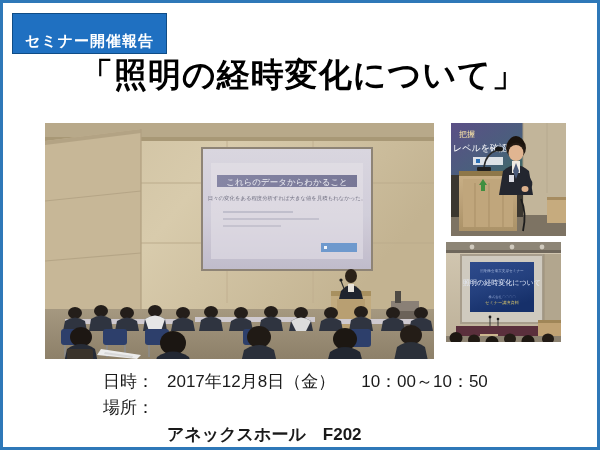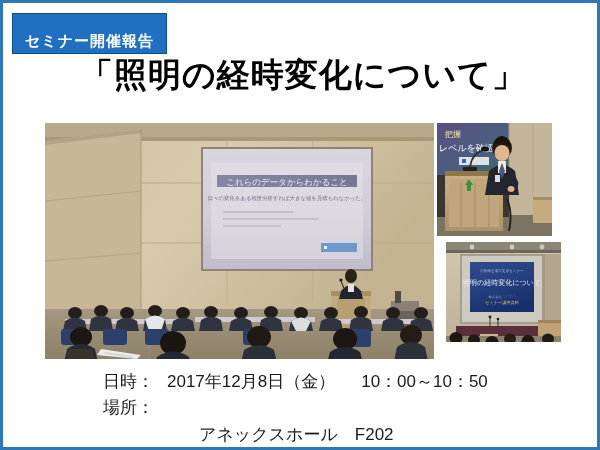--- a/index.html
+++ b/index.html
@@ -63,21 +63,21 @@
 
   .photo-main {
     left: 0;
     top: 0;
     width: 464px;
     height: 236px;
     position: absolute;
     overflow: hidden;
   }
   .photo-tr {
-    left: 392px;
+    left: 406px;
     top: 0;
     width: 115px;
     height: 113px;
     position: absolute;
     overflow: hidden;
   }
   .photo-br {
     left: 401px;
     top: 119px;
     width: 115px;
@@ -104,21 +104,22 @@
   }
   .info-label {
     width: 64px;
     flex: 0 0 64px;
   }
   .info-value { }
   .info-value .time {
     margin-left: 26px;
   }
   .info-indent {
-    margin-left: 96px;
+    margin-left: 64px;
+    font-weight: bold;
   }
 </style>
 </head>
 <body>
 
 <div class="page">
 
   <div class="badge">セミナー開催報告</div>
 
   <div class="title">「照明の経時変化について」</div>

